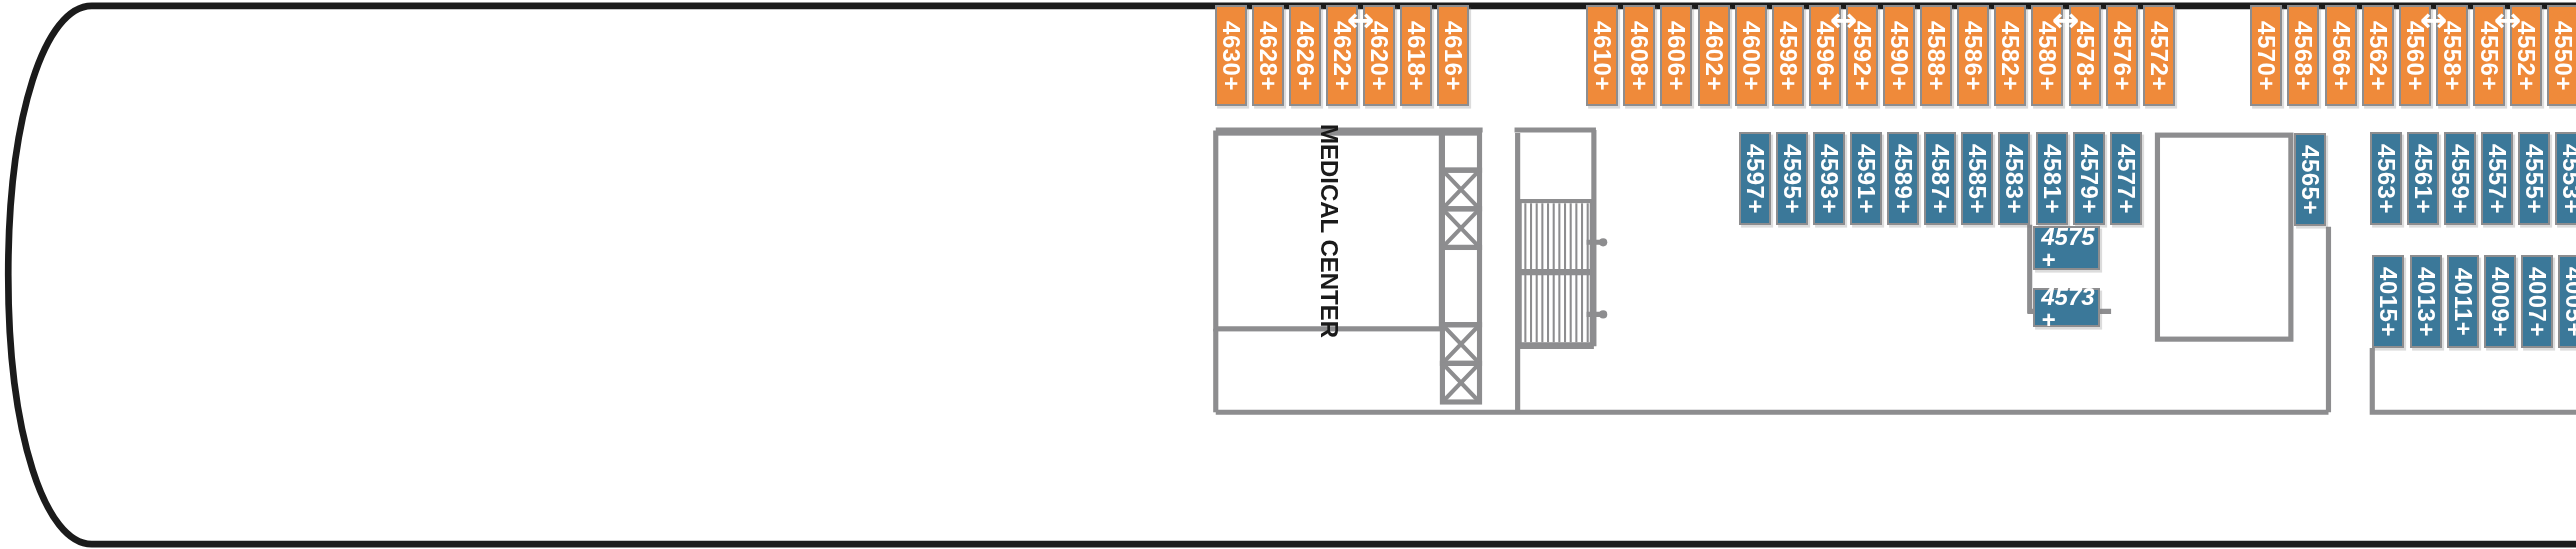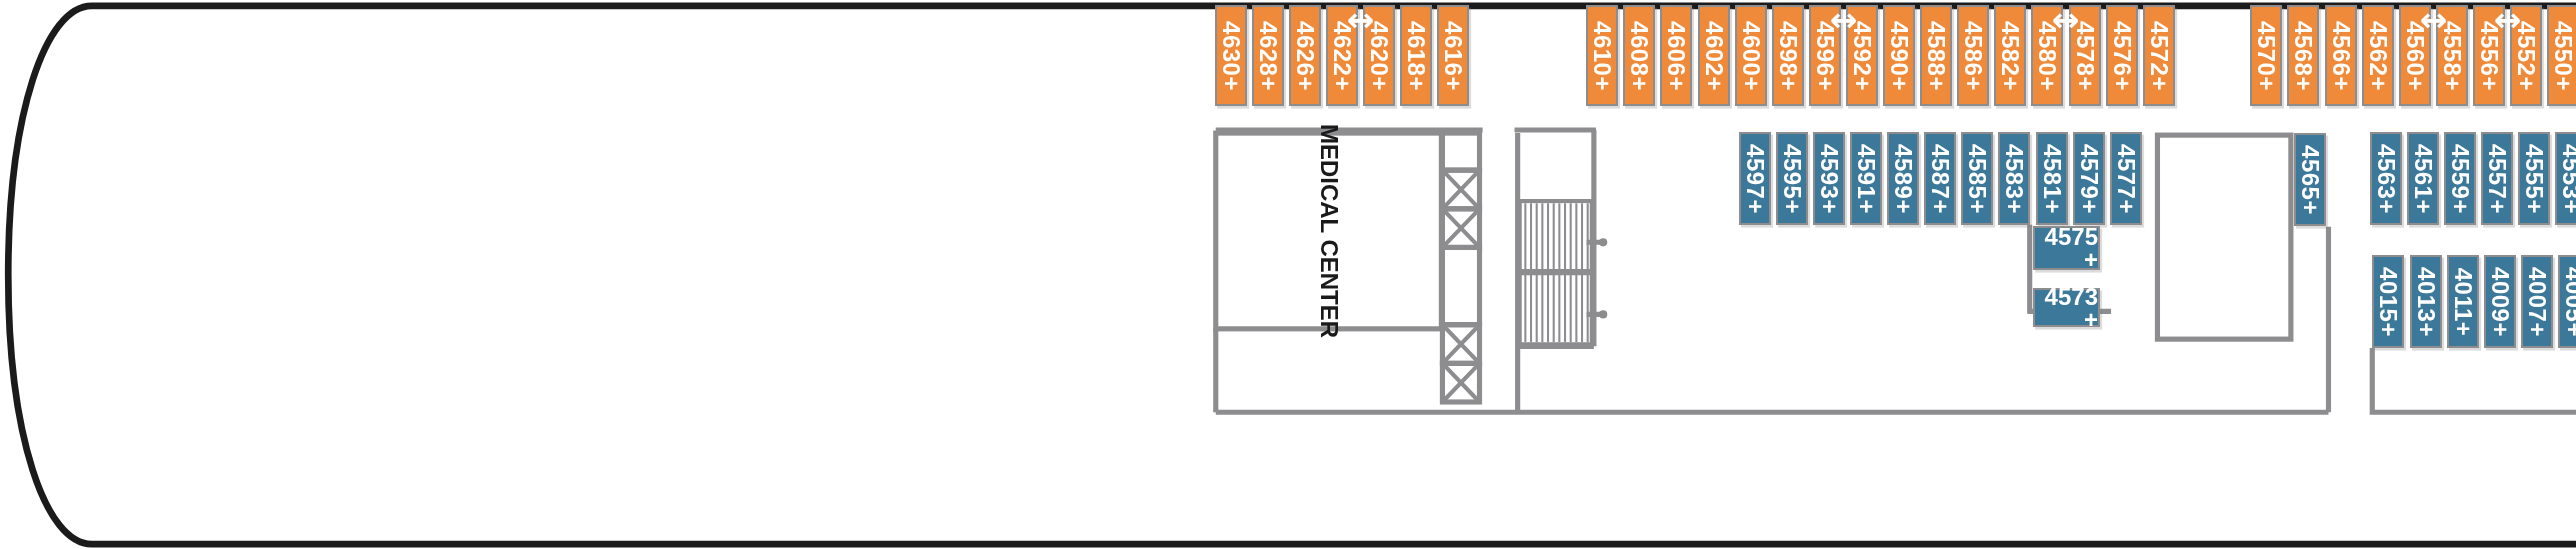--- a/index.html
+++ b/index.html
@@ -9,21 +9,21 @@
   #cabin-layer,#arrow-layer{position:absolute;left:0;top:0;width:100%;height:100%;}
   .cabin{position:absolute;display:flex;align-items:center;justify-content:center;
          border:2.6px solid #8d8d8f;box-sizing:border-box;
          box-shadow:2.1px 2.6px 0 rgba(130,130,130,.28);}
   .c-orange{background:#EF8A3A;}
   .c-blue{background:#3B7899;}
   .cabin span{font-weight:bold;font-size:24px;color:#ffffff;white-space:nowrap;
               letter-spacing:0.5px;}
   .vert span{transform:rotate(90deg);}
   .horiz span{display:block;width:100%;white-space:normal;word-break:break-all;
-              text-align:right;line-height:.95;padding:2.1px 0 0 6.2px;letter-spacing:0;}
+              text-align:left;line-height:.95;padding:2.1px 0 0 6.2px;letter-spacing:0;font-style:italic;}
   .medical{position:absolute;display:flex;align-items:center;justify-content:center;}
   .medical span{font-weight:bold;font-size:24px;color:#1a1a1a;letter-spacing:0px;
                 transform:rotate(90deg);white-space:nowrap;}
   .arrow{position:absolute;color:#ffffff;font-family:"DejaVu Sans",sans-serif;
          font-weight:bold;font-size:33px;line-height:1;text-align:center;}
 </style>
 </head>
 <body>
 
 <div id="stage">

